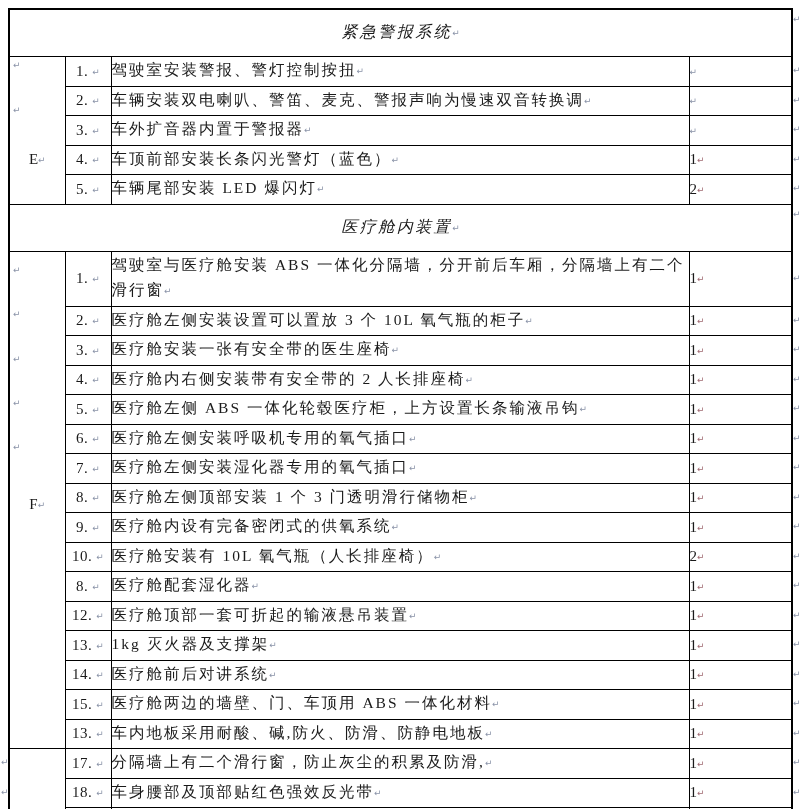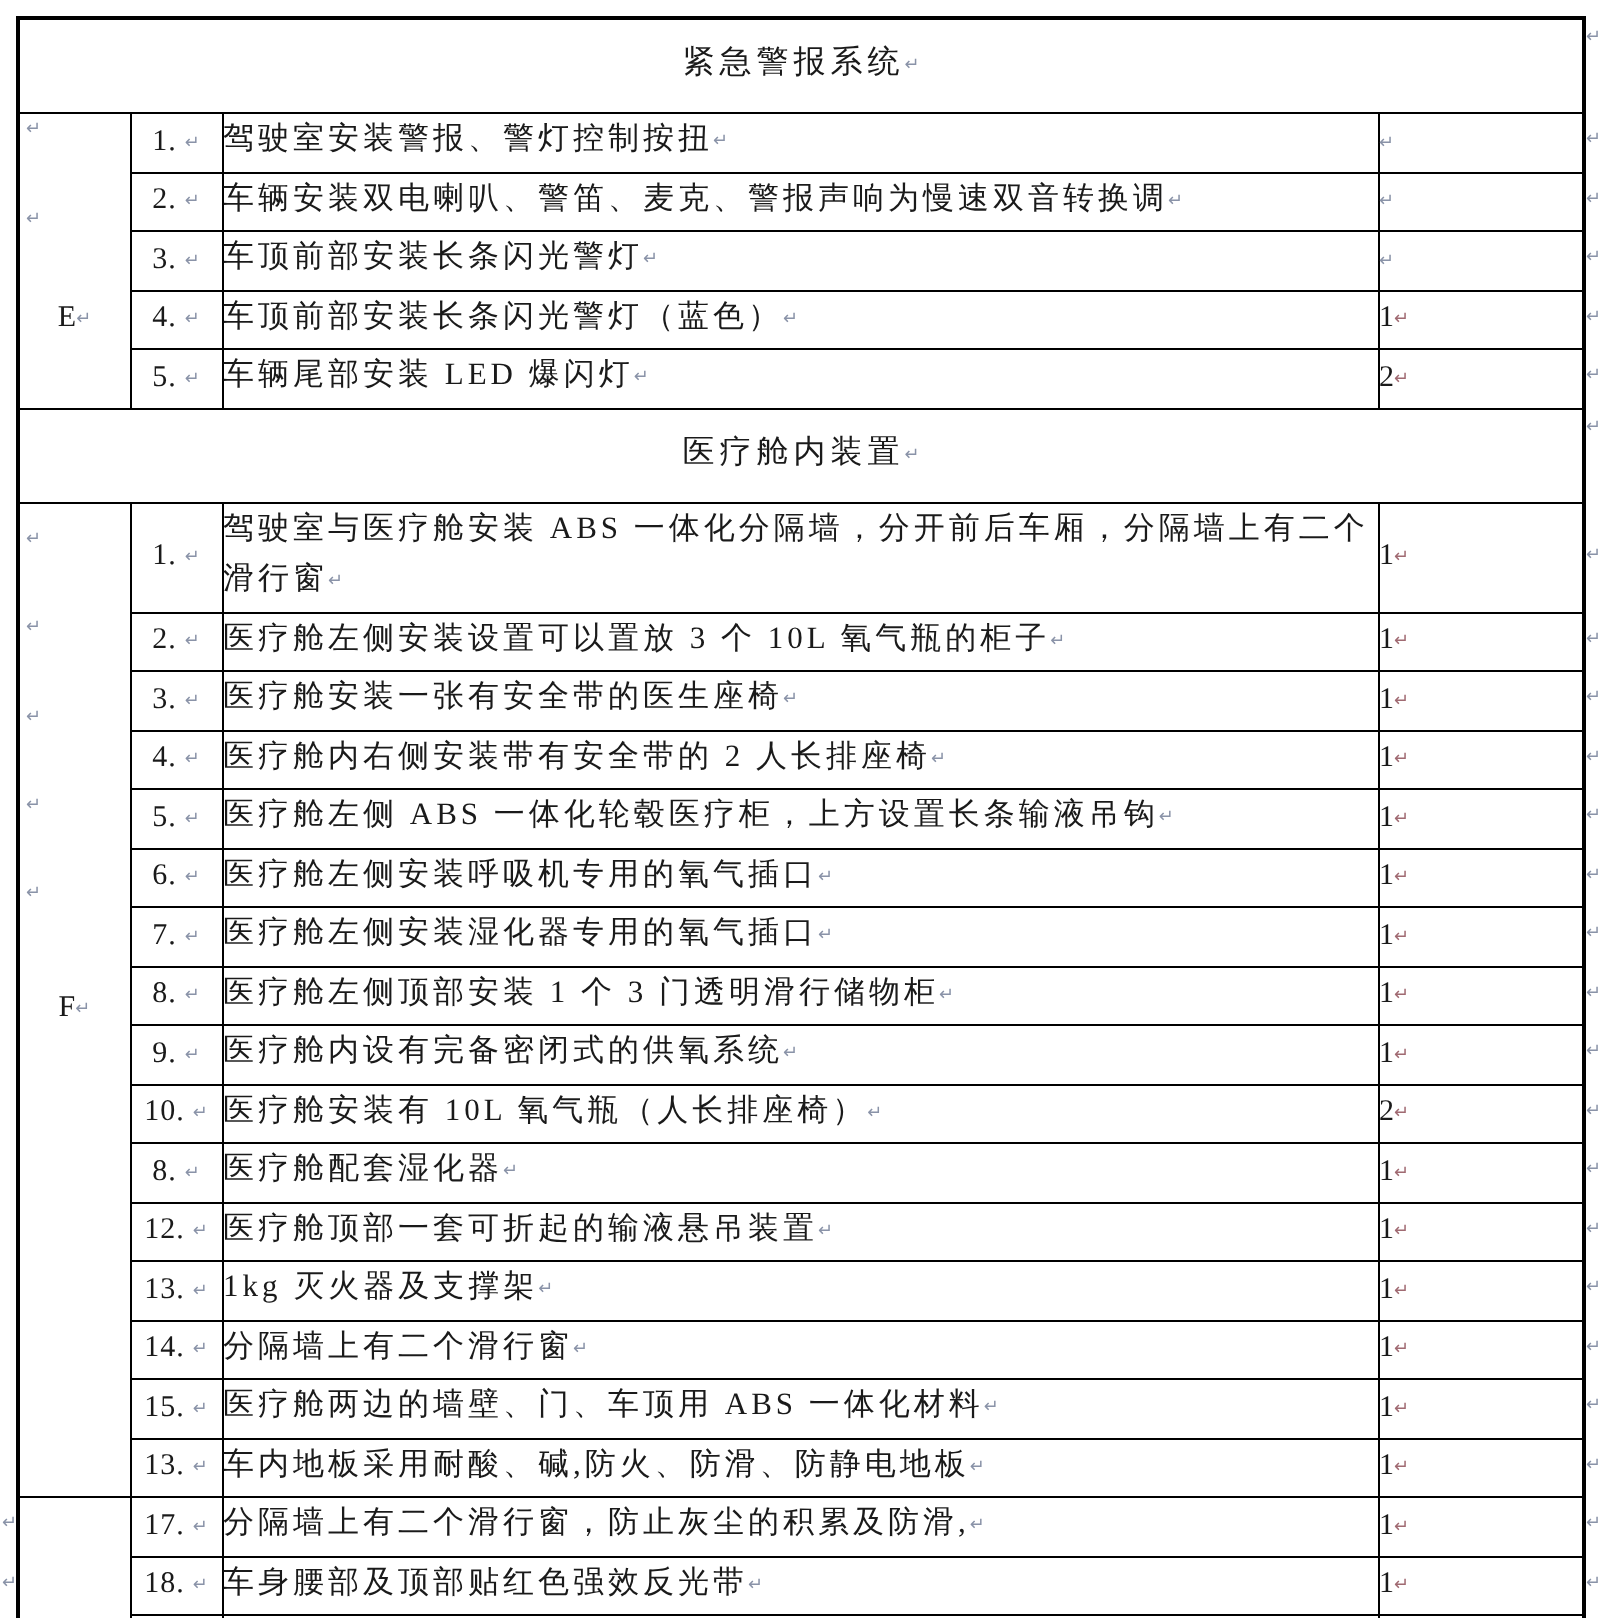--- a/index.html
+++ b/index.html
@@ -6,21 +6,21 @@
   .page{
     position:relative;width:800px;height:809px;overflow:hidden;background:#ffffff;
     font-family:"Liberation Serif","DejaVu Serif",serif;color:#1a1a1a;
   }
   table.spec{
     position:absolute;left:8px;top:8px;width:783px;
     border-collapse:collapse;table-layout:fixed;
   }
   table.spec{border:2px solid #000;}
   table.spec td{border:1px solid #000;padding:0;vertical-align:middle;overflow:visible;}
-  td.title-cell{height:43px;text-align:center;font-size:16px;letter-spacing:2.5px;line-height:43px;}
+  td.title-cell{height:43px;text-align:center;font-size:16px;letter-spacing:2.5px;line-height:43px;font-style:italic;}
   tr.data-row td{height:25.5px;}
   td.letter-cell{position:relative;font-size:15px;}
   .letter-wrap{position:absolute;left:0;width:100%;text-align:center;}
   .cellmark{position:absolute;left:3px;line-height:10px;}
   td.num-cell{text-align:center;font-size:15px;letter-spacing:0.5px;}
   td.desc-cell{font-size:15.5px;letter-spacing:2px;line-height:25.5px;padding:0 4px 0 10px;text-align:left;}
   td.qty-cell{font-size:15px;padding-left:6px;text-align:left;}
   .mark{
     font-family:"DejaVu Sans",sans-serif;font-size:9px;color:#8a93a8;
     letter-spacing:0;display:inline-block;transform:translateY(-1px);
@@ -57,21 +57,21 @@
           <td class="desc-cell"><span>驾驶室安装警报、警灯控制按扭</span><span class="mark">↵</span></td>
           <td class="qty-cell"><span class="mark">↵</span></td>
         </tr>
         <tr class="data-row">
           <td class="num-cell"><span>2.</span><span class="mark gap">↵</span></td>
           <td class="desc-cell"><span>车辆安装双电喇叭、警笛、麦克、警报声响为慢速双音转换调</span><span class="mark">↵</span></td>
           <td class="qty-cell"><span class="mark">↵</span></td>
         </tr>
         <tr class="data-row">
           <td class="num-cell"><span>3.</span><span class="mark gap">↵</span></td>
-          <td class="desc-cell"><span>车顶前部安装长条闪光警灯</span><span class="mark">↵</span></td>
+          <td class="desc-cell"><span>车外扩音器内置于警报器</span><span class="mark">↵</span></td>
           <td class="qty-cell"><span class="mark">↵</span></td>
         </tr>
         <tr class="data-row">
           <td class="num-cell"><span>4.</span><span class="mark gap">↵</span></td>
           <td class="desc-cell"><span>车顶前部安装长条闪光警灯（蓝色）</span><span class="mark">↵</span></td>
           <td class="qty-cell"><span>1</span><span class="mark warm">↵</span></td>
         </tr>
         <tr class="data-row">
           <td class="num-cell"><span>5.</span><span class="mark gap">↵</span></td>
           <td class="desc-cell"><span>车辆尾部安装 LED 爆闪灯</span><span class="mark">↵</span></td>
@@ -148,21 +148,21 @@
           <td class="desc-cell"><span>医疗舱顶部一套可折起的输液悬吊装置</span><span class="mark">↵</span></td>
           <td class="qty-cell"><span>1</span><span class="mark warm">↵</span></td>
         </tr>
         <tr class="data-row">
           <td class="num-cell"><span>13.</span><span class="mark gap">↵</span></td>
           <td class="desc-cell"><span>1kg 灭火器及支撑架</span><span class="mark">↵</span></td>
           <td class="qty-cell"><span>1</span><span class="mark warm">↵</span></td>
         </tr>
         <tr class="data-row">
           <td class="num-cell"><span>14.</span><span class="mark gap">↵</span></td>
-          <td class="desc-cell"><span>分隔墙上有二个滑行窗</span><span class="mark">↵</span></td>
+          <td class="desc-cell"><span>医疗舱前后对讲系统</span><span class="mark">↵</span></td>
           <td class="qty-cell"><span>1</span><span class="mark warm">↵</span></td>
         </tr>
         <tr class="data-row">
           <td class="num-cell"><span>15.</span><span class="mark gap">↵</span></td>
           <td class="desc-cell"><span>医疗舱两边的墙壁、门、车顶用 ABS 一体化材料</span><span class="mark">↵</span></td>
           <td class="qty-cell"><span>1</span><span class="mark warm">↵</span></td>
         </tr>
         <tr class="data-row">
           <td class="num-cell"><span>13.</span><span class="mark gap">↵</span></td>
           <td class="desc-cell"><span>车内地板采用耐酸、碱,防火、防滑、防静电地板</span><span class="mark">↵</span></td>

